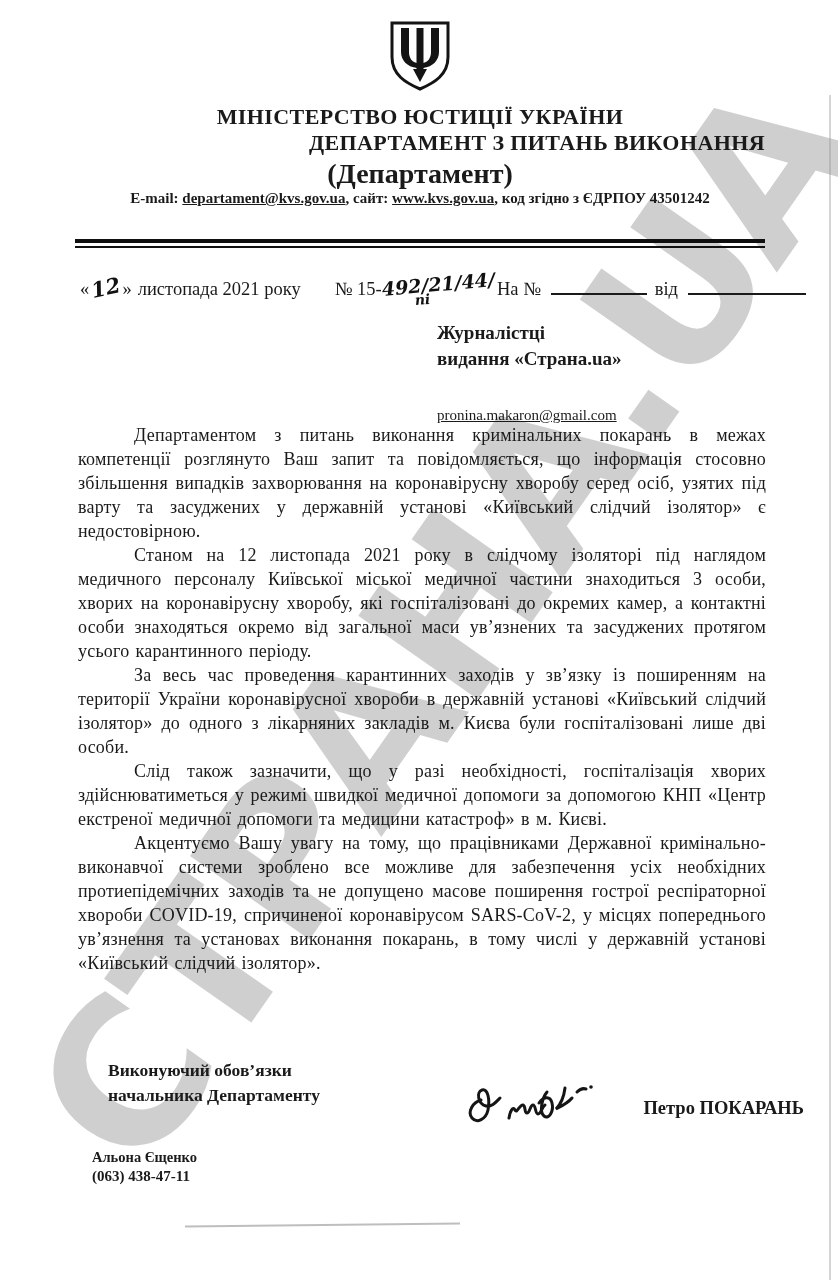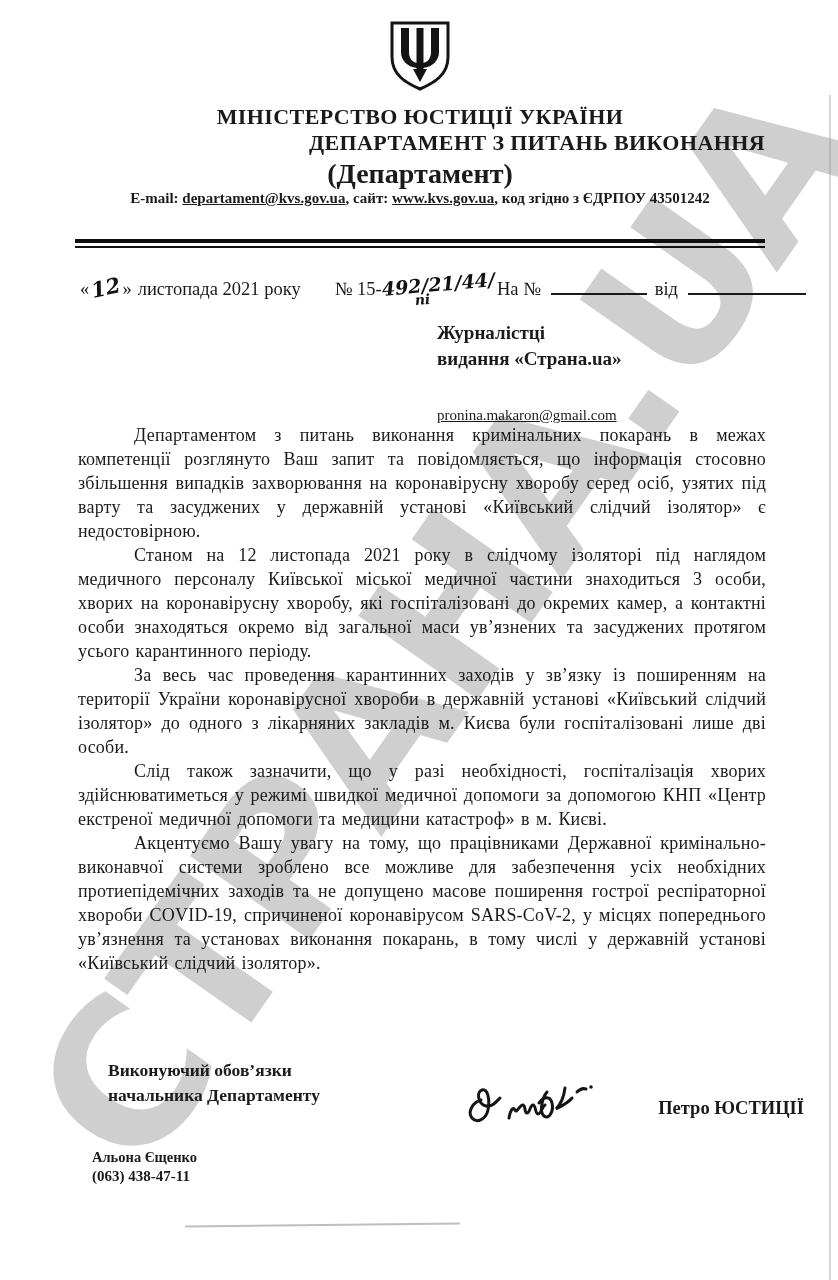--- a/index.html
+++ b/index.html
@@ -149,21 +149,21 @@
     <svg class="sig-scribble" viewBox="0 0 140 60" aria-hidden="true">
       <g fill="none" stroke="#151515" stroke-width="3" stroke-linecap="round">
         <path d="M20,30 c-8,2 -14,12 -9,18 c5,6 14,1 16,-8 c2,-10 0,-22 -6,-20 c-6,2 -4,14 4,16 c6,1 10,-4 14,-8"></path>
         <path d="M48,48 c1,-7 4,-12 6,-8 c2,4 5,-6 8,-5 c3,1 1,8 4,8 c3,0 3,-8 6,-8 c3,0 2,9 5,9 c3,0 4,-7 7,-9"></path>
         <path d="M86,22 c-5,6 -8,20 -3,24 c5,4 10,-5 8,-13 c-2,-8 -9,-6 -13,0"></path>
         <path d="M104,18 c-1,8 -4,16 -9,21 c6,-3 12,-6 16,-11"></path>
         <path d="M116,22 c3,-3 6,-4 9,-3"></path>
       </g>
       <circle cx="130" cy="17" r="1.8" fill="#151515"></circle>
     </svg>
-    <div class="sig-name">Петро ЮСТИЦІЇ</div>
+    <div class="sig-name">Петро ПОКАРАНЬ</div>
   </div>
 
   <div class="executor">
     <div class="exec-name">Альона Єщенко</div>
     <div class="exec-phone">(063) 438-47-11</div>
   </div>
 
   <div class="scan-line"></div>
   <div class="edge-line"></div>
 

